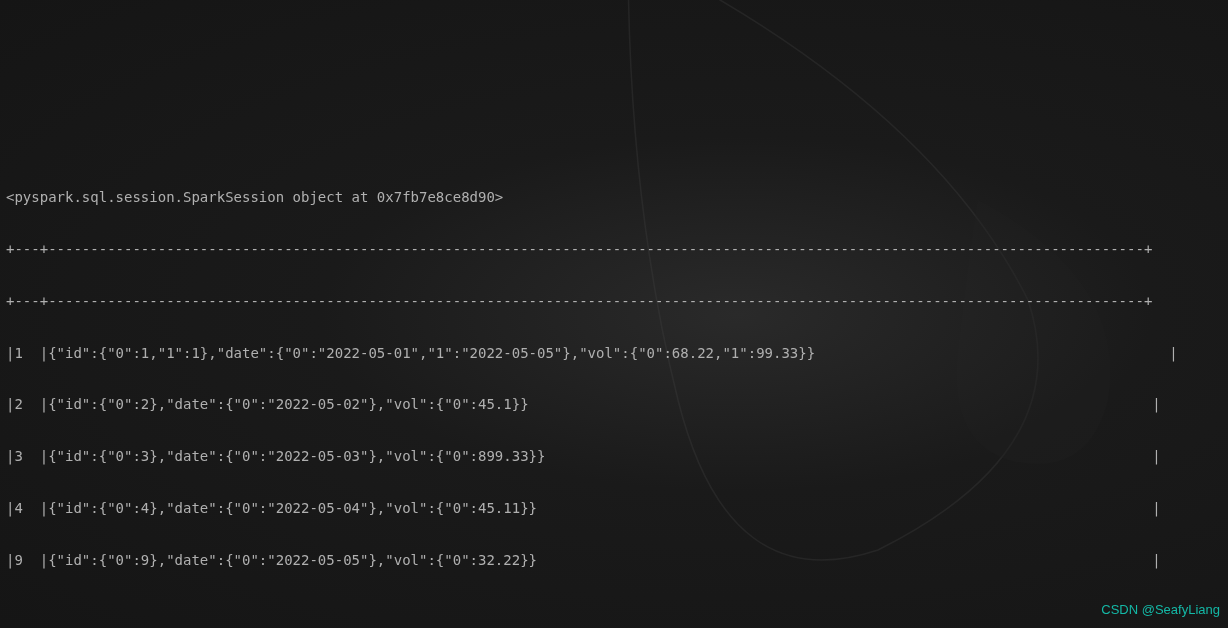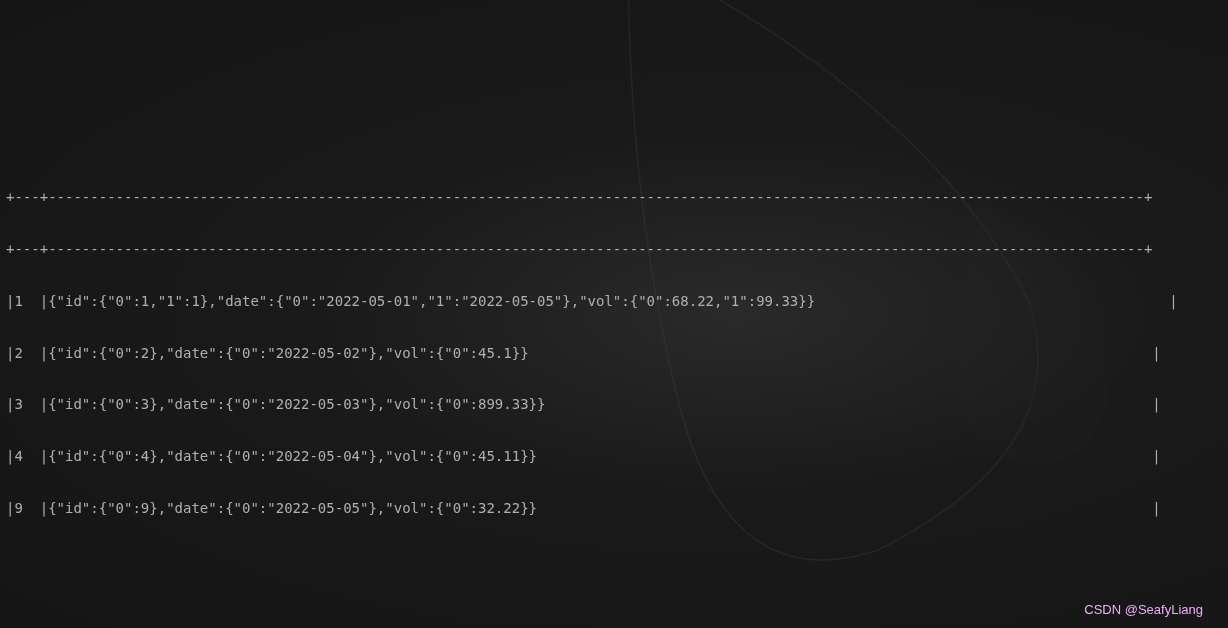--- a/index.html
+++ b/index.html
@@ -21,22 +21,22 @@
       position: relative;
       white-space: pre;
     }
     .terminal-output {
       position: relative;
       z-index: 2;
     }
     .watermark {
       position: absolute;
       bottom: 6px;
-      right: 25px;
-      color: #f0abfc;
+      right: 8px;
+      color: #14b8a6;
       font-size: 13px;
       font-family: Arial, sans-serif;
       z-index: 3;
     }
     .bg-shape {
       position: absolute;
       top: 0;
       right: 0;
       width: 700px;
       height: 628px;
@@ -49,20 +49,21 @@
 <body>
 
 
 
 <svg class="bg-shape" viewBox="0 0 700 628">
   <path d="M 100 -50 Q 400 100 500 300 Q 550 450 350 550 Q 200 600 150 400 Q 100 200 100 -50 Z" fill="none" stroke="#444" stroke-width="1.5"></path>
   <path d="M 450 200 Q 600 280 580 400 Q 560 480 480 460 Q 420 440 430 350 Q 440 260 450 200 Z" fill="#2a2a2a" opacity="0.4"></path>
 </svg>
 
 <div class="terminal-output">
+<div>&lt;pyspark.sql.session.SparkSession object at 0x7fb7e8ce8d90&gt;</div>
 <div>+---+----------------------------------------------------------------------------------------------------------------------------------+</div>
 <div>+---+----------------------------------------------------------------------------------------------------------------------------------+</div>
 <div>|1  |{"id":{"0":1,"1":1},"date":{"0":"2022-05-01","1":"2022-05-05"},"vol":{"0":68.22,"1":99.33}}                                          |</div>
 <div>|2  |{"id":{"0":2},"date":{"0":"2022-05-02"},"vol":{"0":45.1}}                                                                          |</div>
 <div>|3  |{"id":{"0":3},"date":{"0":"2022-05-03"},"vol":{"0":899.33}}                                                                        |</div>
 <div>|4  |{"id":{"0":4},"date":{"0":"2022-05-04"},"vol":{"0":45.11}}                                                                         |</div>
 <div>|9  |{"id":{"0":9},"date":{"0":"2022-05-05"},"vol":{"0":32.22}}                                                                         |</div>
 
 
 

